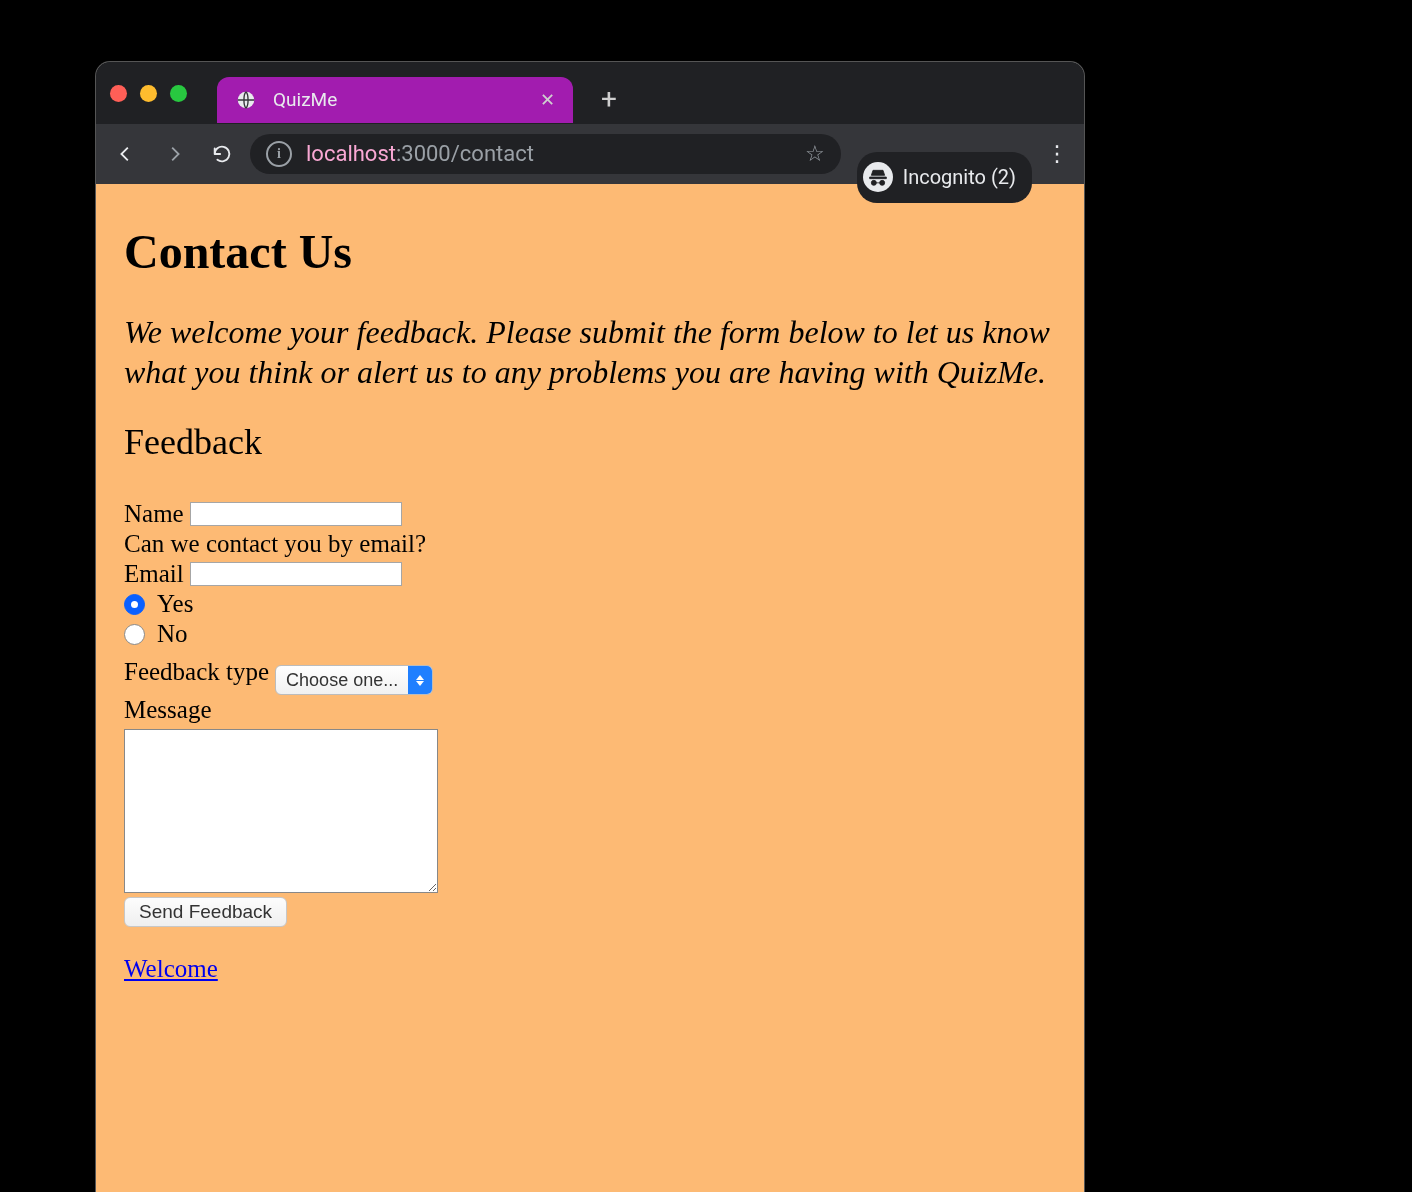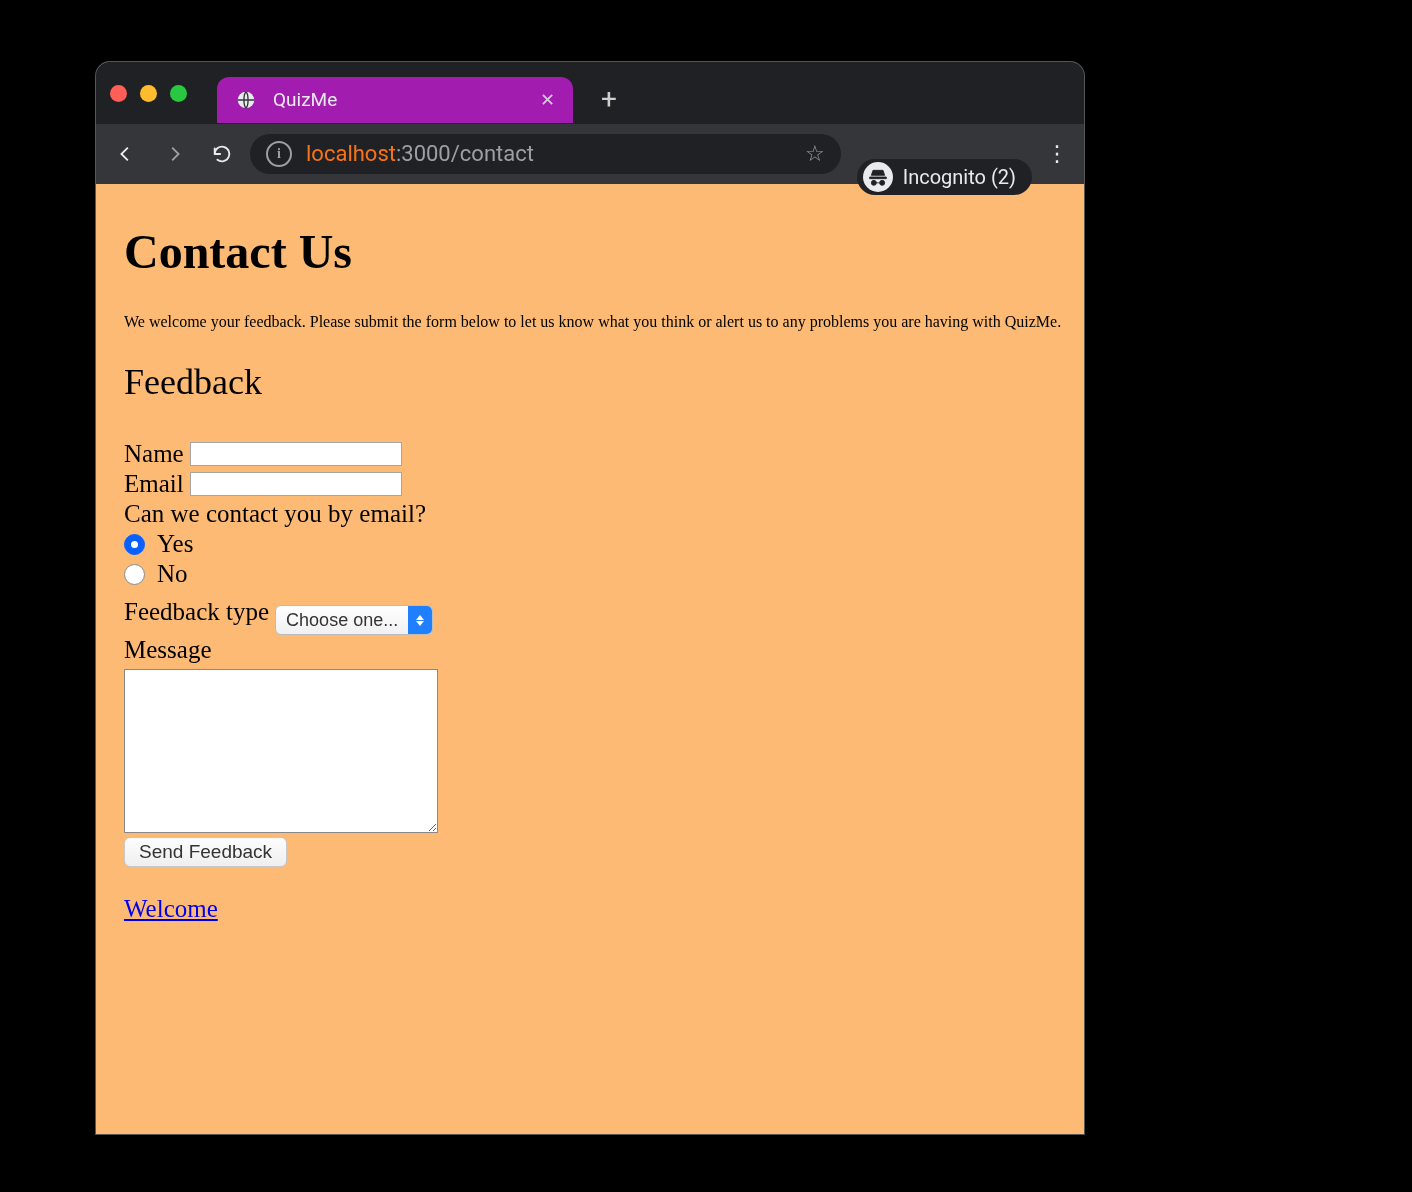--- a/index.html
+++ b/index.html
@@ -68,40 +68,40 @@
     color:#9aa0a6;border-radius:50%;
   }
   .nav-btn.enabled{color:#e8eaed;}
   .nav-btn svg{width:22px;height:22px;stroke:currentColor;fill:none;stroke-width:2;}
   .omnibox{
     flex:1;height:40px;background:#202124;border-radius:20px;
     display:flex;align-items:center;padding:0 16px;gap:14px;
     color:#e8eaed;font-size:22px;
   }
   .omnibox .info-icon{width:22px;height:22px;border:2px solid #9aa0a6;border-radius:50%;display:flex;align-items:center;justify-content:center;color:#9aa0a6;font-size:14px;font-weight:bold;font-family:serif;}
-  .url-host{color:#f97316;}
+  .url-host{color:#f9a8d4;}
   .url-path{color:#9aa0a6;}
   .star-icon{color:#9aa0a6;font-size:22px;margin-left:auto;}
   .incog-chip{
-    height:36px;background:#202124;border-radius:20px;
+    height:51px;background:#202124;border-radius:20px;
     display:flex;align-items:center;padding:0 16px 0 6px;gap:10px;
     color:#e8eaed;font-size:20px;margin-left:8px;margin-top:46px;
   }
   .incog-chip .badge{width:30px;height:30px;border-radius:50%;background:#e8eaed;display:flex;align-items:center;justify-content:center;}
   .incog-chip .badge svg{width:20px;height:20px;}
   .menu-dots{width:34px;color:#e8eaed;font-size:22px;text-align:center;}
   
   .page{
     background:#fdba74;
     padding:8px 12px 210px 28px;
     color:#000;
     font-family:"Times New Roman",Times,serif;
   }
   .page h1{font-size:48px;font-weight:bold;margin:30px 0 30px 0;}
-  .page p{font-size:16px;margin:26px 0 28px 0;max-width:960px;}
+  .page p{font-size:32px;margin:26px 0 28px 0;max-width:960px;font-style:italic;}
   .page h2{font-size:36px;font-weight:normal;margin:6px 0 34px 0;}
   .form-line{display:flex;flex-direction:column;align-items:flex-start;gap:0;font-size:25px;}
   .row{display:flex;align-items:center;gap:6px;margin:0;line-height:30px;}
   input[type=text]{
     width:212px;height:24px;border:1px solid #a6a6a6;background:#fff;font-size:18px;padding:0 2px;
     box-sizing:border-box;
   }
   .radio{
     width:19px;height:19px;border-radius:50%;border:1.5px solid #8a8a8a;background:#fff;margin-right:6px;
     display:inline-flex;align-items:center;justify-content:center;flex:none;
@@ -196,25 +196,25 @@
   <div class="page">
     <h1>Contact Us</h1>
     <p>We welcome your feedback. Please submit the form below to let us know what you think or alert us to any problems you are having with QuizMe.</p>
     <h2>Feedback</h2>
 
     <div class="form-line">
       <div class="row">
         <span>Name</span>
         <input type="text" value="" style="">
       </div>
+      <div class="row">Can we contact you by email?</div>
       <div class="row">
         <span>Email</span>
         <input type="text" value="" style="">
       </div>
-      <div class="row">Can we contact you by email?</div>
       <div class="row">
         <span class="radio checked"></span>
         <span>Yes</span>
       </div>
       <div class="row">
         <span class="radio"></span>
         <span>No</span>
       </div>
       <div class="row">
         <span>Feedback type</span>

